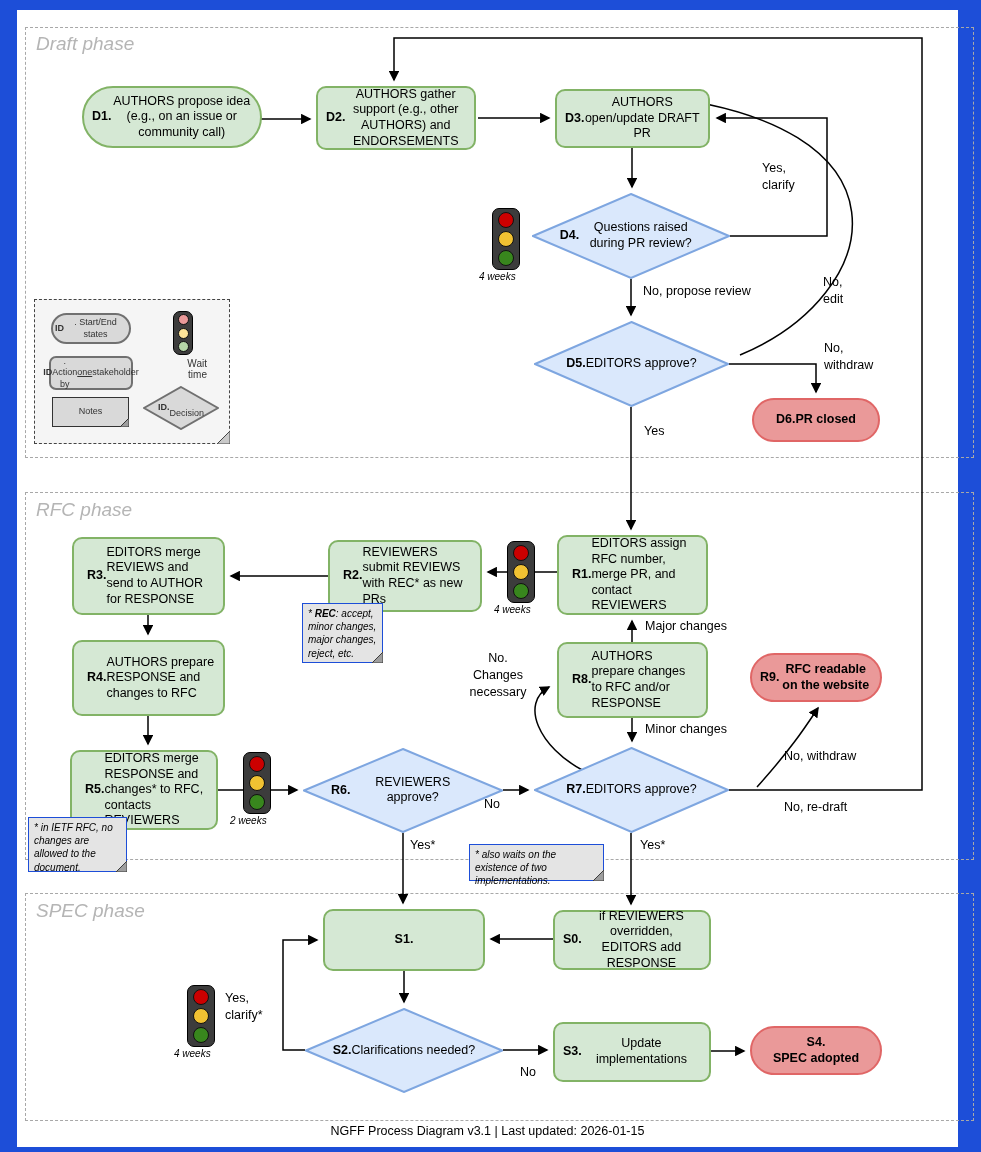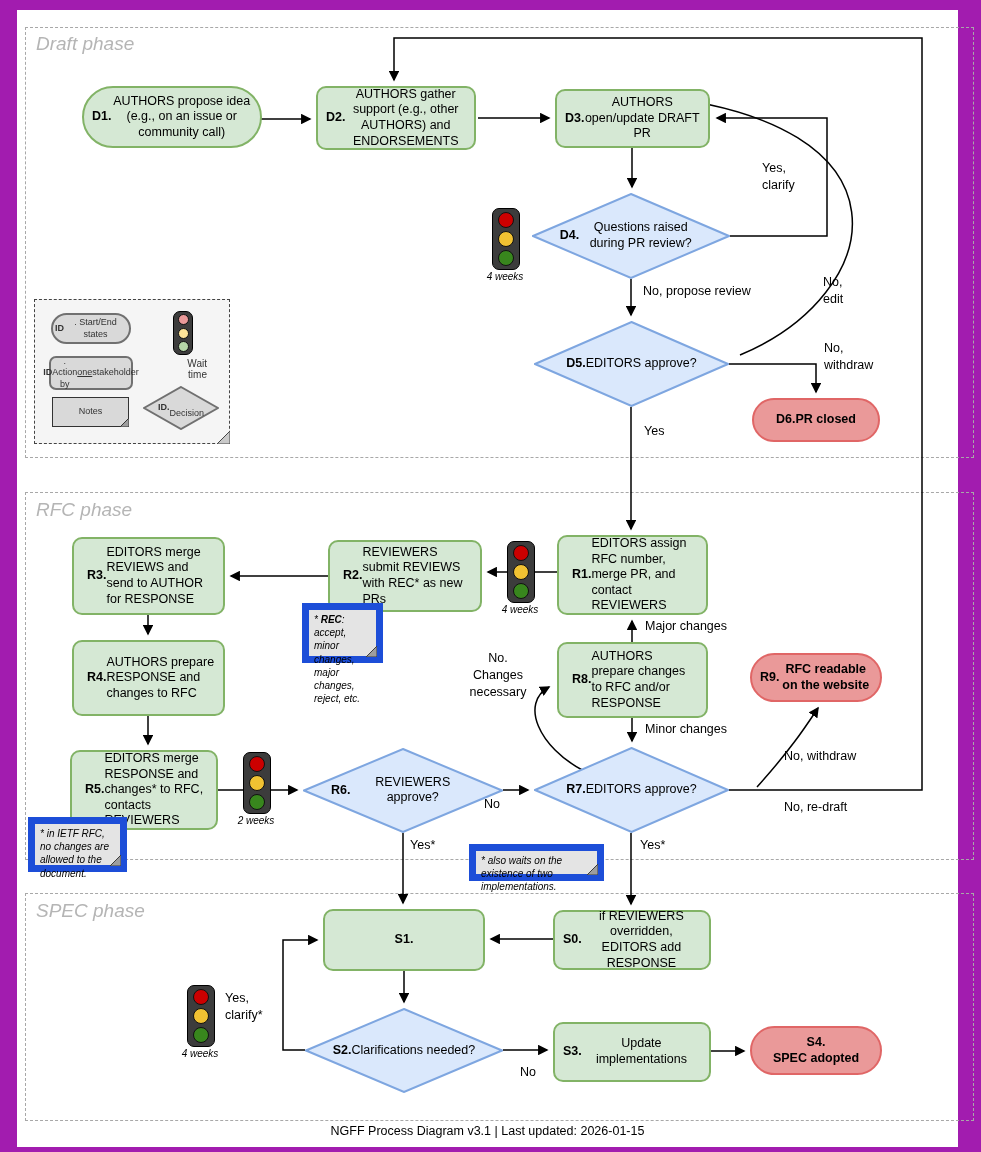--- a/index.html
+++ b/index.html
@@ -1,40 +1,40 @@
 <!DOCTYPE html>
 <html style="--af: #d5e8d4; --as: #82b366; --ef: #ea9999; --es: #e06666;"><head>
 <meta charset="utf-8">
 <style>
   html,body{margin:0;padding:0;background:#000;}
-  #canvas{position:relative;width:981px;height:1152px;background:#a21caf;overflow:hidden;
+  #canvas{position:relative;width:981px;height:1152px;background:#1d4ed8;overflow:hidden;
           font-family:"Liberation Sans",sans-serif;color:#000;}
   #page{position:absolute;left:17px;top:10px;width:941px;height:1137px;background:#fff;z-index:0;}
   .phase{position:absolute;border:1px dashed #a8a8a8;z-index:1;}
   .phase-label{position:absolute;font-size:19px;font-style:italic;color:#b5b5b5;z-index:3;}
   #edges{position:absolute;left:0;top:0;z-index:2;pointer-events:none;}
   .node{position:absolute;display:flex;align-items:center;justify-content:center;
         font-size:12.5px;line-height:1.25;text-align:center;box-sizing:border-box;
         padding:4px 8px;z-index:3;}
   .node.action{background:var(--af);border:2px solid var(--as);border-radius:10px;}
   .node.stadium{background:var(--af);border:2px solid var(--as);border-radius:32px;}
   .node.end{background:var(--ef);border:2px solid var(--es);border-radius:26px;font-weight:bold;}
   .node.leftalign{text-align:left;justify-content:flex-start;padding-left:13px;}
   .node.decision{background:transparent;border:none;padding:0;}
   .node.decision svg{position:absolute;left:0;top:0;}
   .dtext{position:absolute;left:14%;top:8%;width:72%;height:84%;display:flex;
          align-items:center;justify-content:center;text-align:center;}
   .edge-label{position:absolute;font-size:12.5px;white-space:pre-line;z-index:3;line-height:1.35;}
-  .note{position:absolute;background:#e4e4e4;border:7px solid #1d4ed8;font-size:10px;
+  .note{position:absolute;background:#e4e4e4;border:1px solid #1d4ed8;font-size:10px;
         font-style:italic;line-height:1.32;padding:3px 5px;box-sizing:border-box;z-index:3;}
   .fold{position:absolute;right:-1px;bottom:-1px;}
   .tlight{position:absolute;background:#3c3c3c;border:1px solid #000;border-radius:7px;
           display:flex;flex-direction:column;align-items:center;justify-content:space-evenly;z-index:3;}
   .bulb{border-radius:50%;border:1px solid #111;box-sizing:border-box;}
-  .tcap{position:absolute;font-size:10px;font-style:italic;text-align:center;z-index:3;width:52px;}
+  .tcap{position:absolute;font-size:10px;font-style:italic;z-index:3;width:52px;}
   #legend{position:absolute;left:34px;top:299px;width:196px;height:145px;background:#f5f5f5;
           border:1.5px dashed #444;z-index:3;box-sizing:border-box;}
   .lg-shape{position:absolute;display:flex;align-items:center;justify-content:center;
             font-size:9px;line-height:1.25;text-align:center;box-sizing:border-box;
             background:#d9d9d9;color:#333;z-index:4;padding:2px;}
   .lg-pill{border:2px solid #707070;border-radius:17px;}
   .lg-rect{border:2px solid #707070;border-radius:7px;}
   .lg-note{border:1px solid #333;}
   .lg-diamond{background:transparent;border:none;padding:0;}
   .lg-label{position:absolute;font-size:10px;color:#333;text-align:center;white-space:pre-line;z-index:4;}

